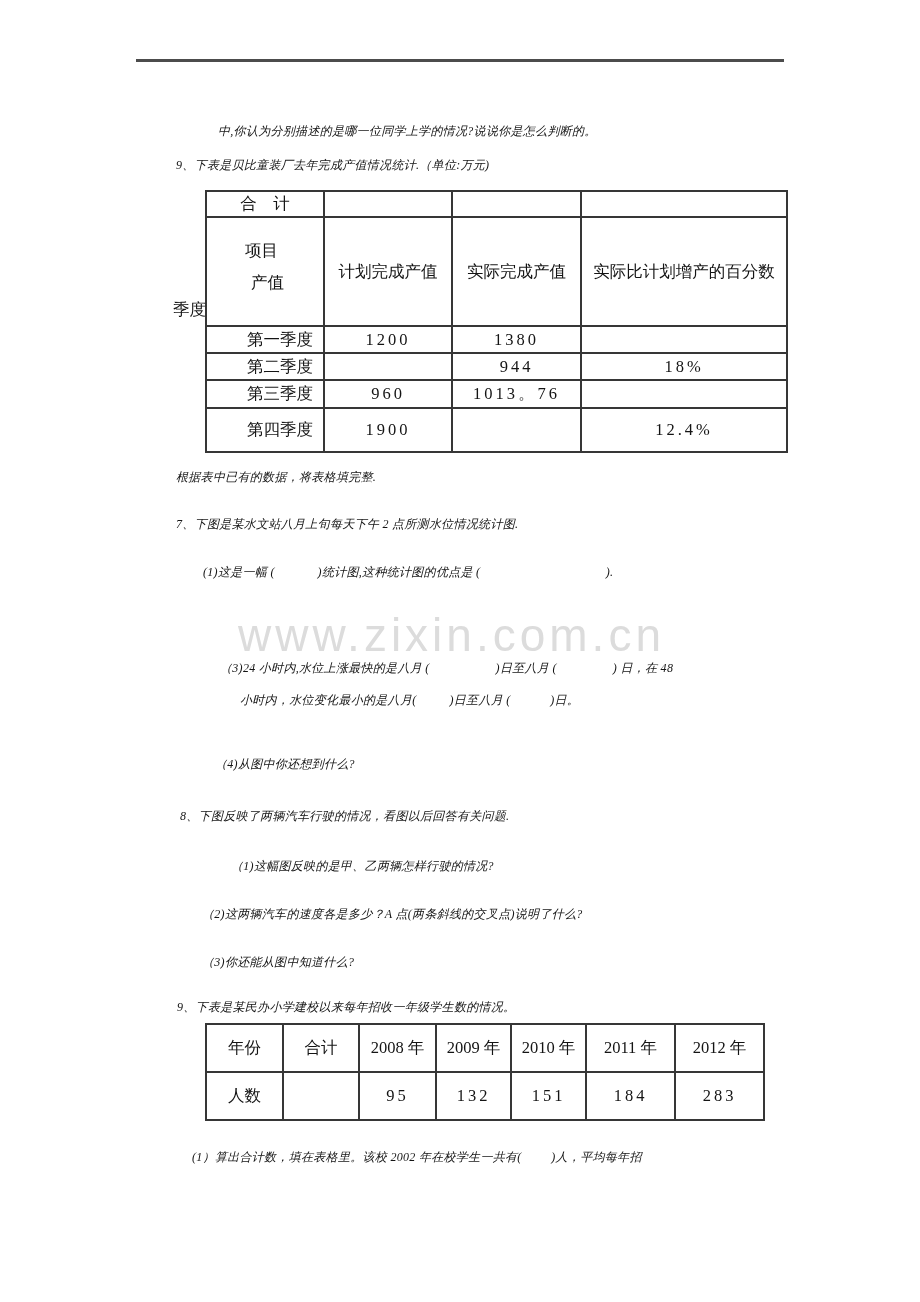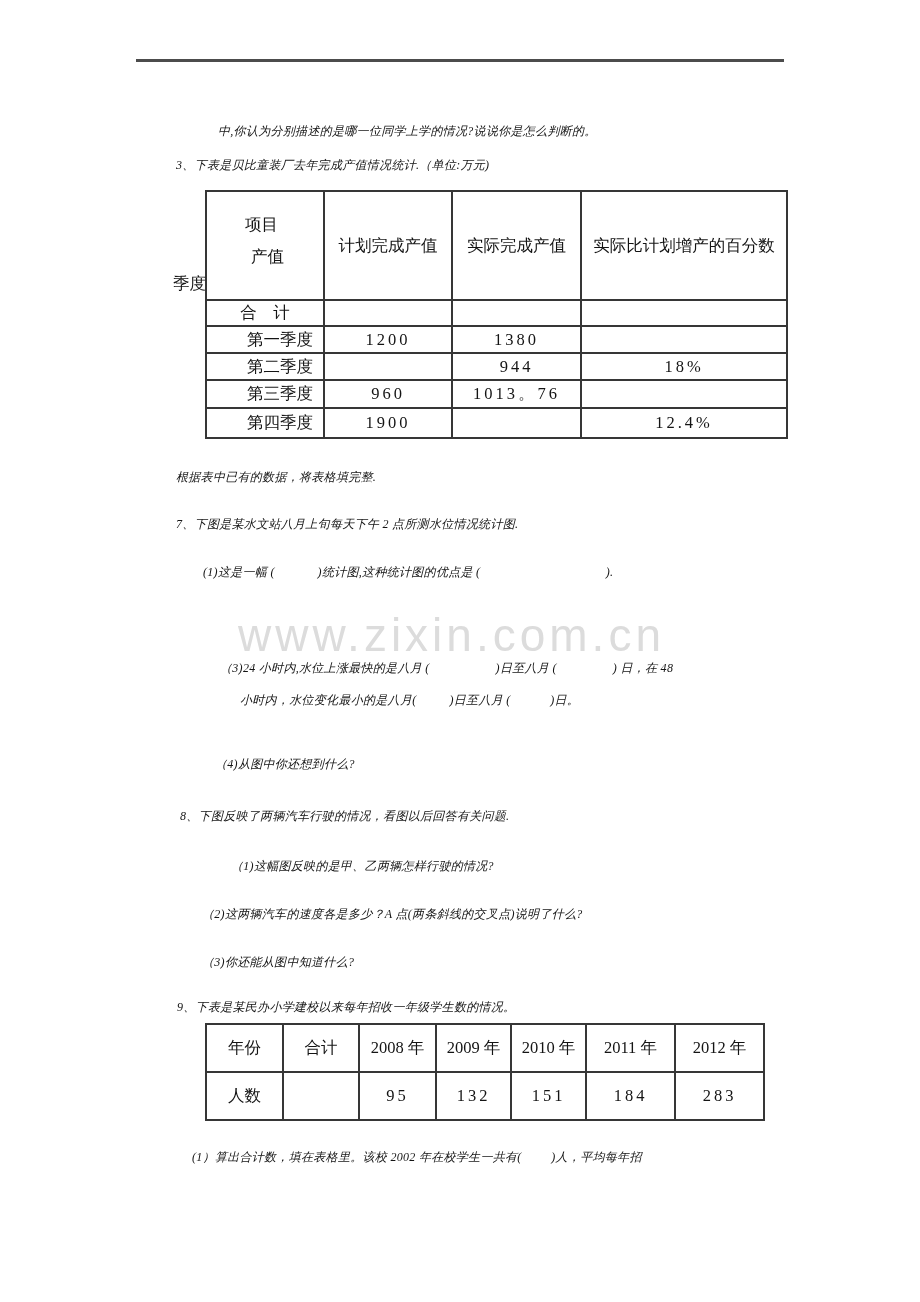--- a/index.html
+++ b/index.html
@@ -66,65 +66,65 @@
 <body>
 
 <div class="page">
 
   <div class="rule"></div>
 
   <div class="watermark">www.zixin.com.cn</div>
 
   <div class="line" style="left:218px; top:120px;">中,你认为分别描述的是哪一位同学上学的情况?说说你是怎么判断的。</div>
 
-  <div class="line" style="left:176px; top:154px;">3、下表是贝比童装厂去年完成产值情况统计.（单位:万元)</div>
+  <div class="line" style="left:176px; top:154px;">9、下表是贝比童装厂去年完成产值情况统计.（单位:万元)</div>
 
   <table id="table1">
     <colgroup>
         <col style="width:118px">
         <col style="width:128px">
         <col style="width:129px">
         <col style="width:206px">
       </colgroup>
     <tbody>
-        <tr style="height:109px">
+        <tr style="height:26px">
+      <td>合　计</td>
+      <td class="num"></td>
+      <td class="num"></td>
+      <td class="num"></td>
+    </tr>
+    <tr style="height:109px">
       <td class="corner">
         <span class="corner-top">项目</span>
         <span class="corner-mid">产值</span>
         <span class="corner-bottom">季度</span>
       </td>
       <td>计划完成产值</td>
       <td>实际完成产值</td>
       <td>实际比计划增产的百分数</td>
-    </tr>
-    <tr style="height:26px">
-      <td>合　计</td>
-      <td class="num"></td>
-      <td class="num"></td>
-      <td class="num"></td>
     </tr>
     <tr style="height:27px">
       <td class="label">第一季度</td>
       <td class="num">1200</td>
       <td class="num">1380</td>
       <td class="num"></td>
     </tr>
     <tr style="height:27px">
       <td class="label">第二季度</td>
       <td class="num"></td>
       <td class="num">944</td>
       <td class="num">18%</td>
     </tr>
     <tr style="height:28px">
       <td class="label">第三季度</td>
       <td class="num">960</td>
       <td class="num">1013。76</td>
       <td class="num"></td>
     </tr>
-    <tr style="height:30px">
+    <tr style="height:44px">
       <td class="label">第四季度</td>
       <td class="num">1900</td>
       <td class="num"></td>
       <td class="num">12.4%</td>
     </tr>
   </tbody>
     </table>
 
   <div class="line" style="left:176px; top:466px;">根据表中已有的数据，将表格填完整.</div>
 

